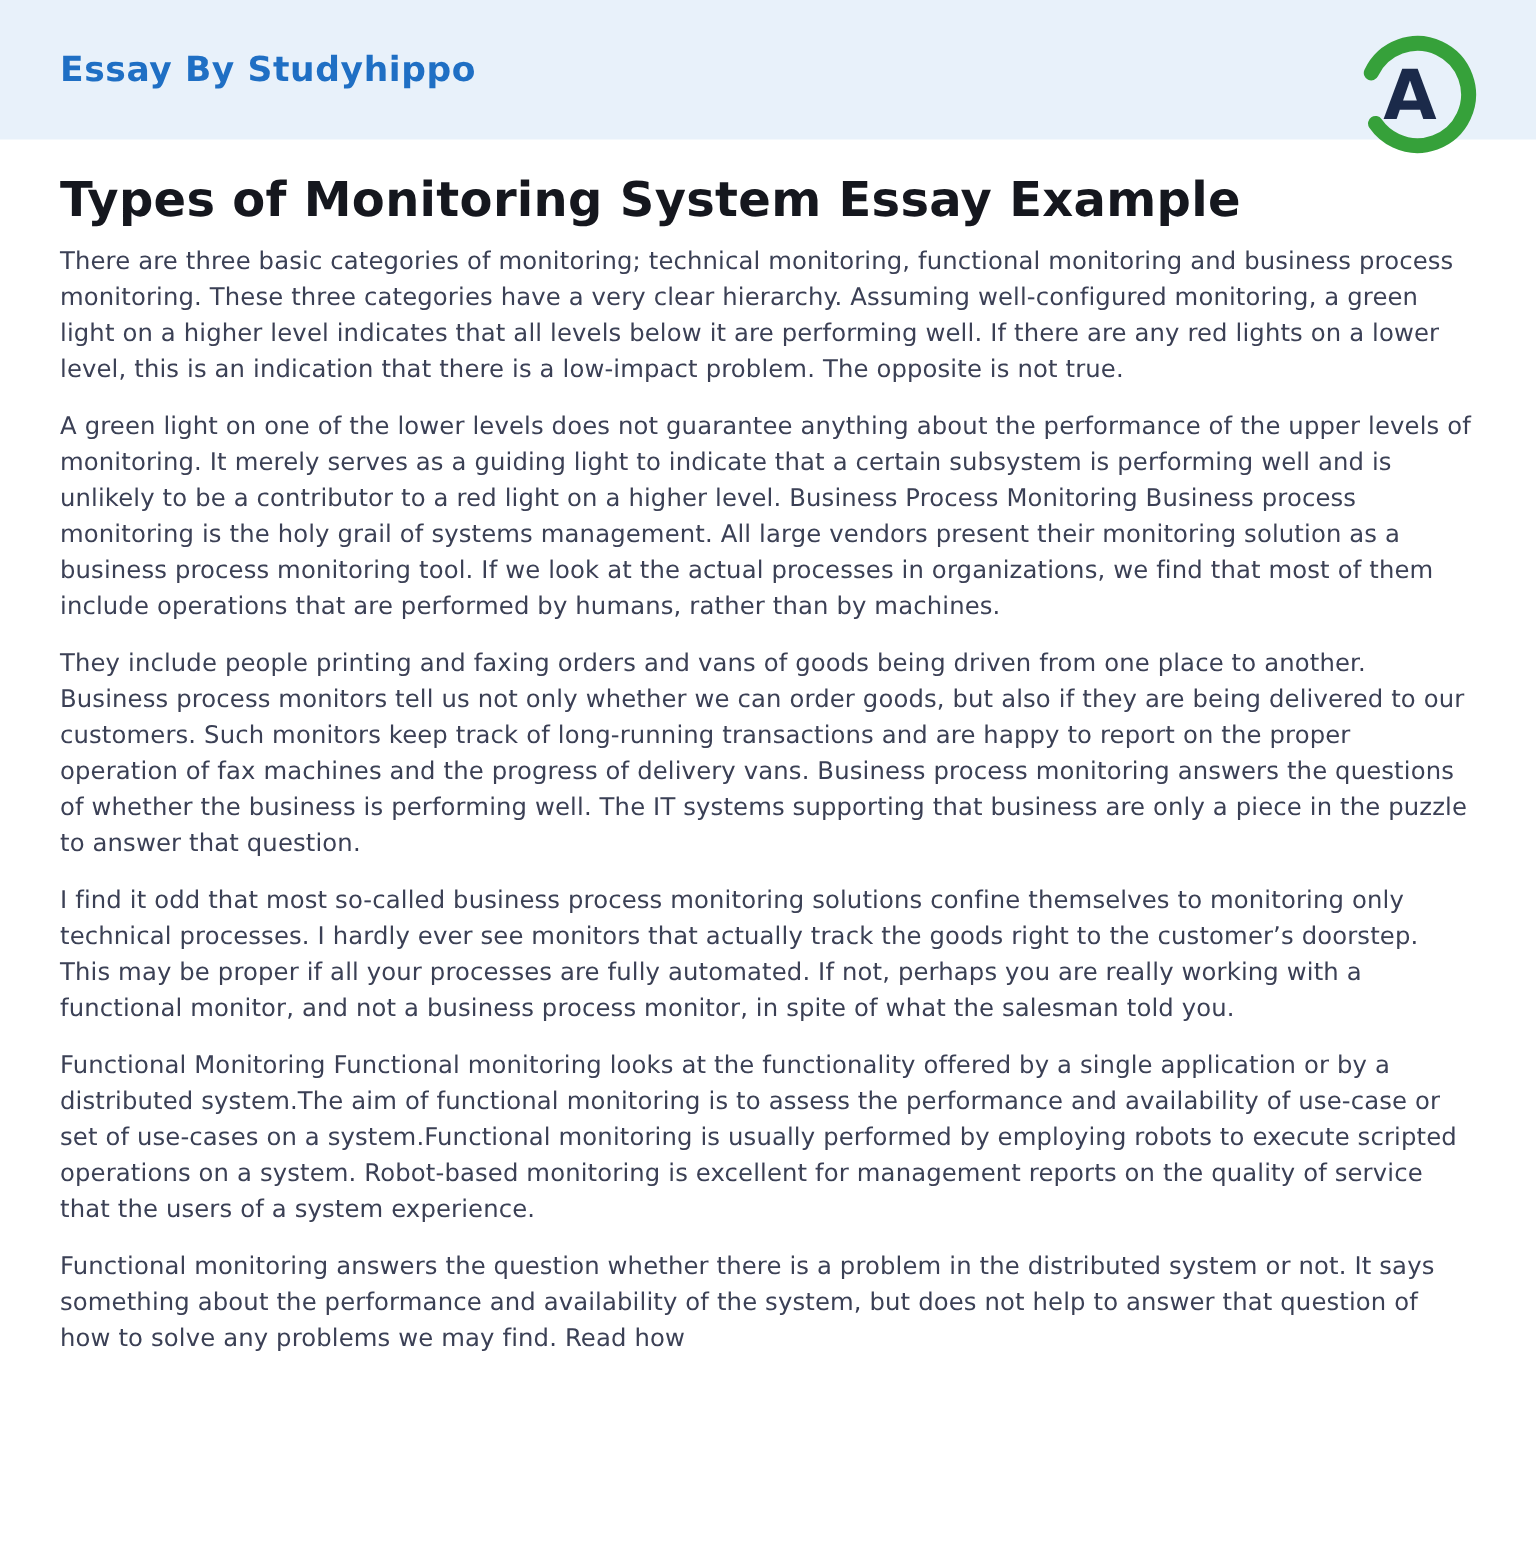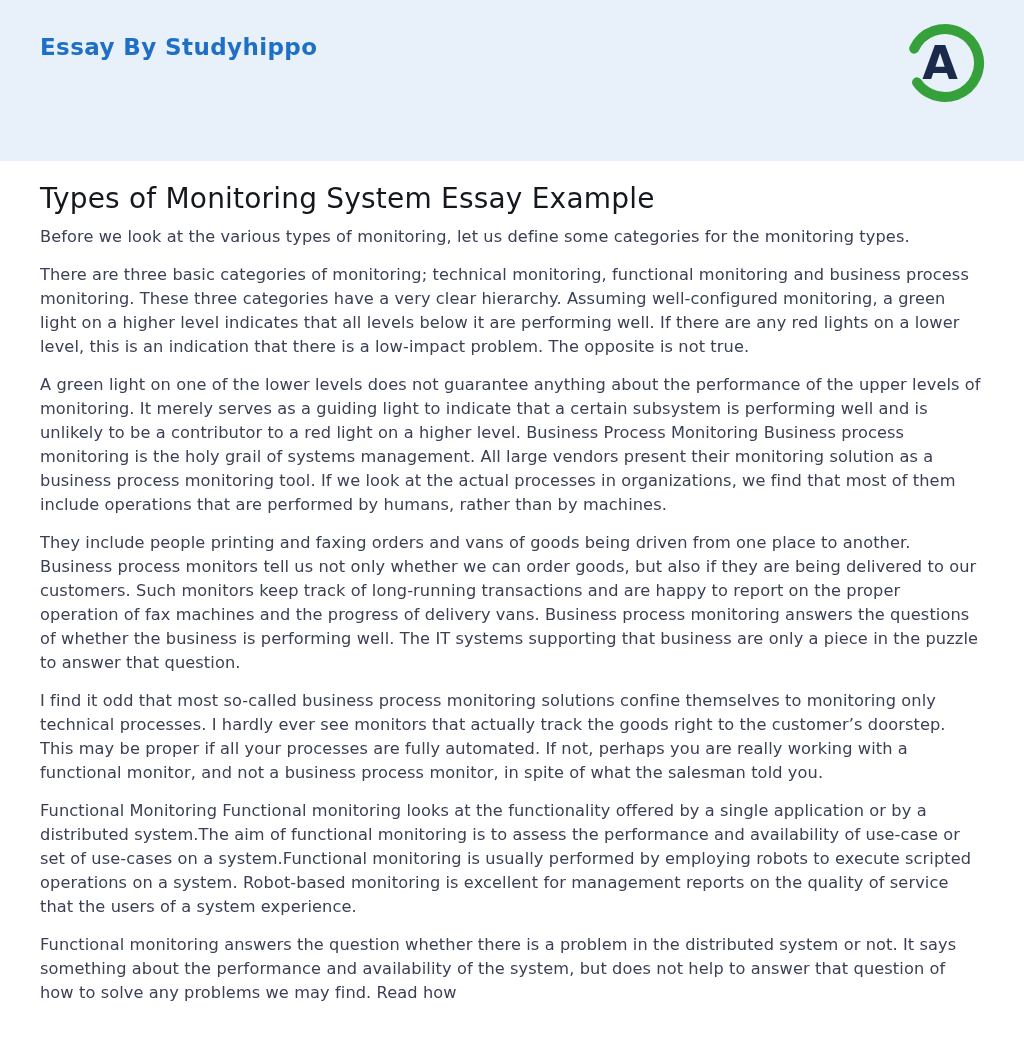--- a/index.html
+++ b/index.html
@@ -13,21 +13,21 @@
   }
   *{margin:0;padding:0;box-sizing:border-box;}
   html,body{background:#ffffff;}
   body{
     width:1024px;height:1043px;
     font-family:"DejaVu Sans","Liberation Sans",sans-serif;
     overflow:hidden;
   }
   .header{
     background:var(--header-bg);
-    height:161px;
+    height:93px;
     padding:34px 38px 0 40px;
     position:relative;
   }
   .site-title{
     color:var(--brand-blue);
     font-size:23px;
     font-weight:700;
     letter-spacing:0.4px;
     line-height:1.2;
   }
@@ -43,22 +43,22 @@
     right:38px;
     width:82px;
     height:82px;
   }
   .logo svg{width:100%;height:100%;display:block;}
   .content{
     padding:20px 40px 0 40px;
   }
   h1{
     color:var(--title-color);
-    font-size:28px;
-    font-weight:400;
+    font-size:32px;
+    font-weight:700;
     letter-spacing:0.2px;
     line-height:1.25;
     margin-bottom:9px;
   }
   p{
     color:var(--body-color);
     font-size:16.2px;
     line-height:24px;
     margin-bottom:14px;
     letter-spacing:0.1px;
@@ -72,20 +72,19 @@
   <div class="logo">
     <svg viewBox="0 0 82 82" xmlns="http://www.w3.org/2000/svg">
       <circle cx="41" cy="41" r="34" fill="none" stroke="#36a13a" stroke-width="10" stroke-dasharray="178 36" stroke-linecap="round" transform="rotate(-155 41 41)"></circle>
       <text x="36" y="57" text-anchor="middle" font-family="DejaVu Sans, Liberation Sans, sans-serif" font-size="46" font-weight="bold" fill="#1b2a4a">A</text>
     </svg>
   </div>
 </header>
 
 <main class="content">
   <h1>Types of Monitoring System Essay Example</h1>
-  <p>Before we look at the various types of monitoring, let us define some categories for the monitoring types.</p>
   <p>There are three basic categories of monitoring; technical monitoring, functional monitoring and business process monitoring. These three categories have a very clear hierarchy. Assuming well-configured monitoring, a green light on a higher level indicates that all levels below it are performing well. If there are any red lights on a lower level, this is an indication that there is a low-impact problem. The opposite is not true.</p>
   <p>A green light on one of the lower levels does not guarantee anything about the performance of the upper levels of monitoring. It merely serves as a guiding light to indicate that a certain subsystem is performing well and is unlikely to be a contributor to a red light on a higher level. Business Process Monitoring Business process monitoring is the holy grail of systems management. All large vendors present their monitoring solution as a business process monitoring tool. If we look at the actual processes in organizations, we find that most of them include operations that are performed by humans, rather than by machines.</p>
   <p>They include people printing and faxing orders and vans of goods being driven from one place to another. Business process monitors tell us not only whether we can order goods, but also if they are being delivered to our customers. Such monitors keep track of long-running transactions and are happy to report on the proper operation of fax machines and the progress of delivery vans. Business process monitoring answers the questions of whether the business is performing well. The IT systems supporting that business are only a piece in the puzzle to answer that question.</p>
   <p>I find it odd that most so-called business process monitoring solutions confine themselves to monitoring only technical processes. I hardly ever see monitors that actually track the goods right to the customer’s doorstep. This may be proper if all your processes are fully automated. If not, perhaps you are really working with a functional monitor, and not a business process monitor, in spite of what the salesman told you.</p>
   <p>Functional Monitoring Functional monitoring looks at the functionality offered by a single application or by a distributed system.The aim of functional monitoring is to assess the performance and availability of use-case or set of use-cases on a system.Functional monitoring is usually performed by employing robots to execute scripted operations on a system. Robot-based monitoring is excellent for management reports on the quality of service that the users of a system experience.</p>
   <p>Functional monitoring answers the question whether there is a problem in the distributed system or not. It says something about the performance and availability of the system, but does not help to answer that question of how to solve any problems we may find. Read how</p>
 </main>
 
 </body></html>

